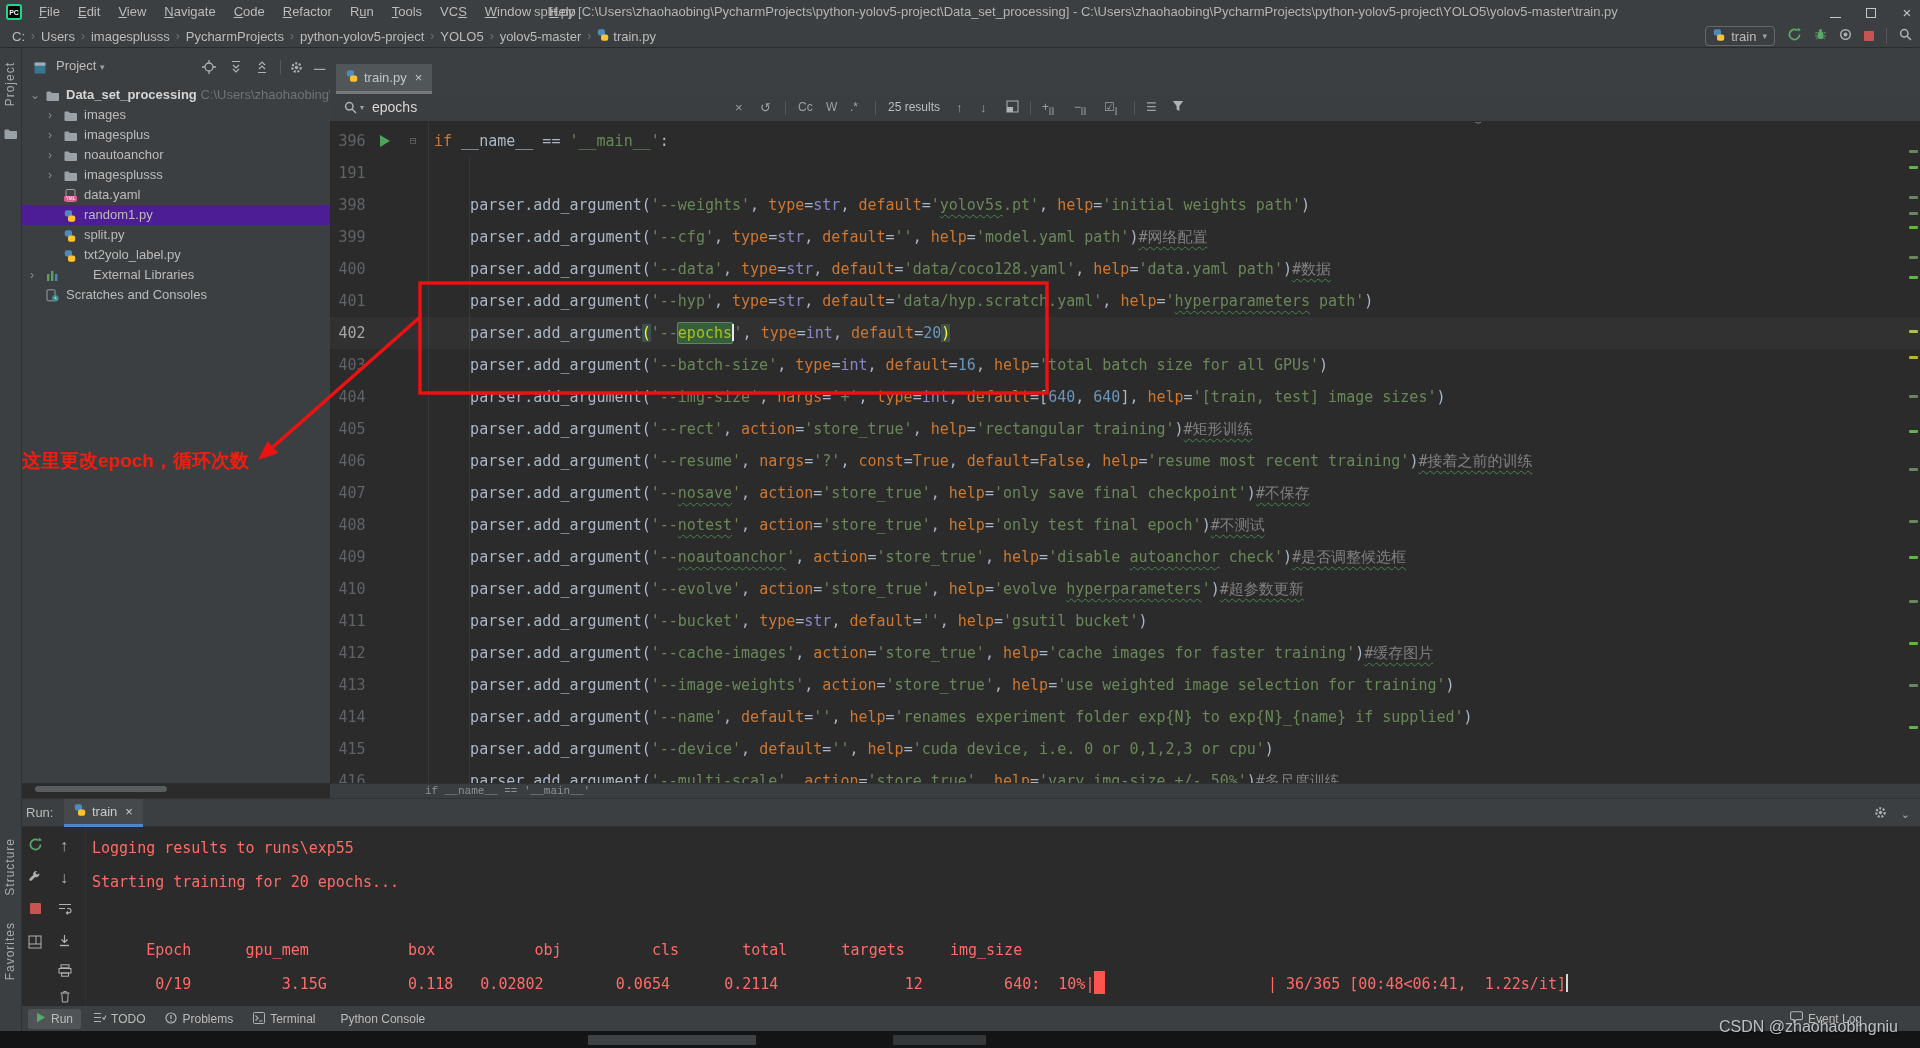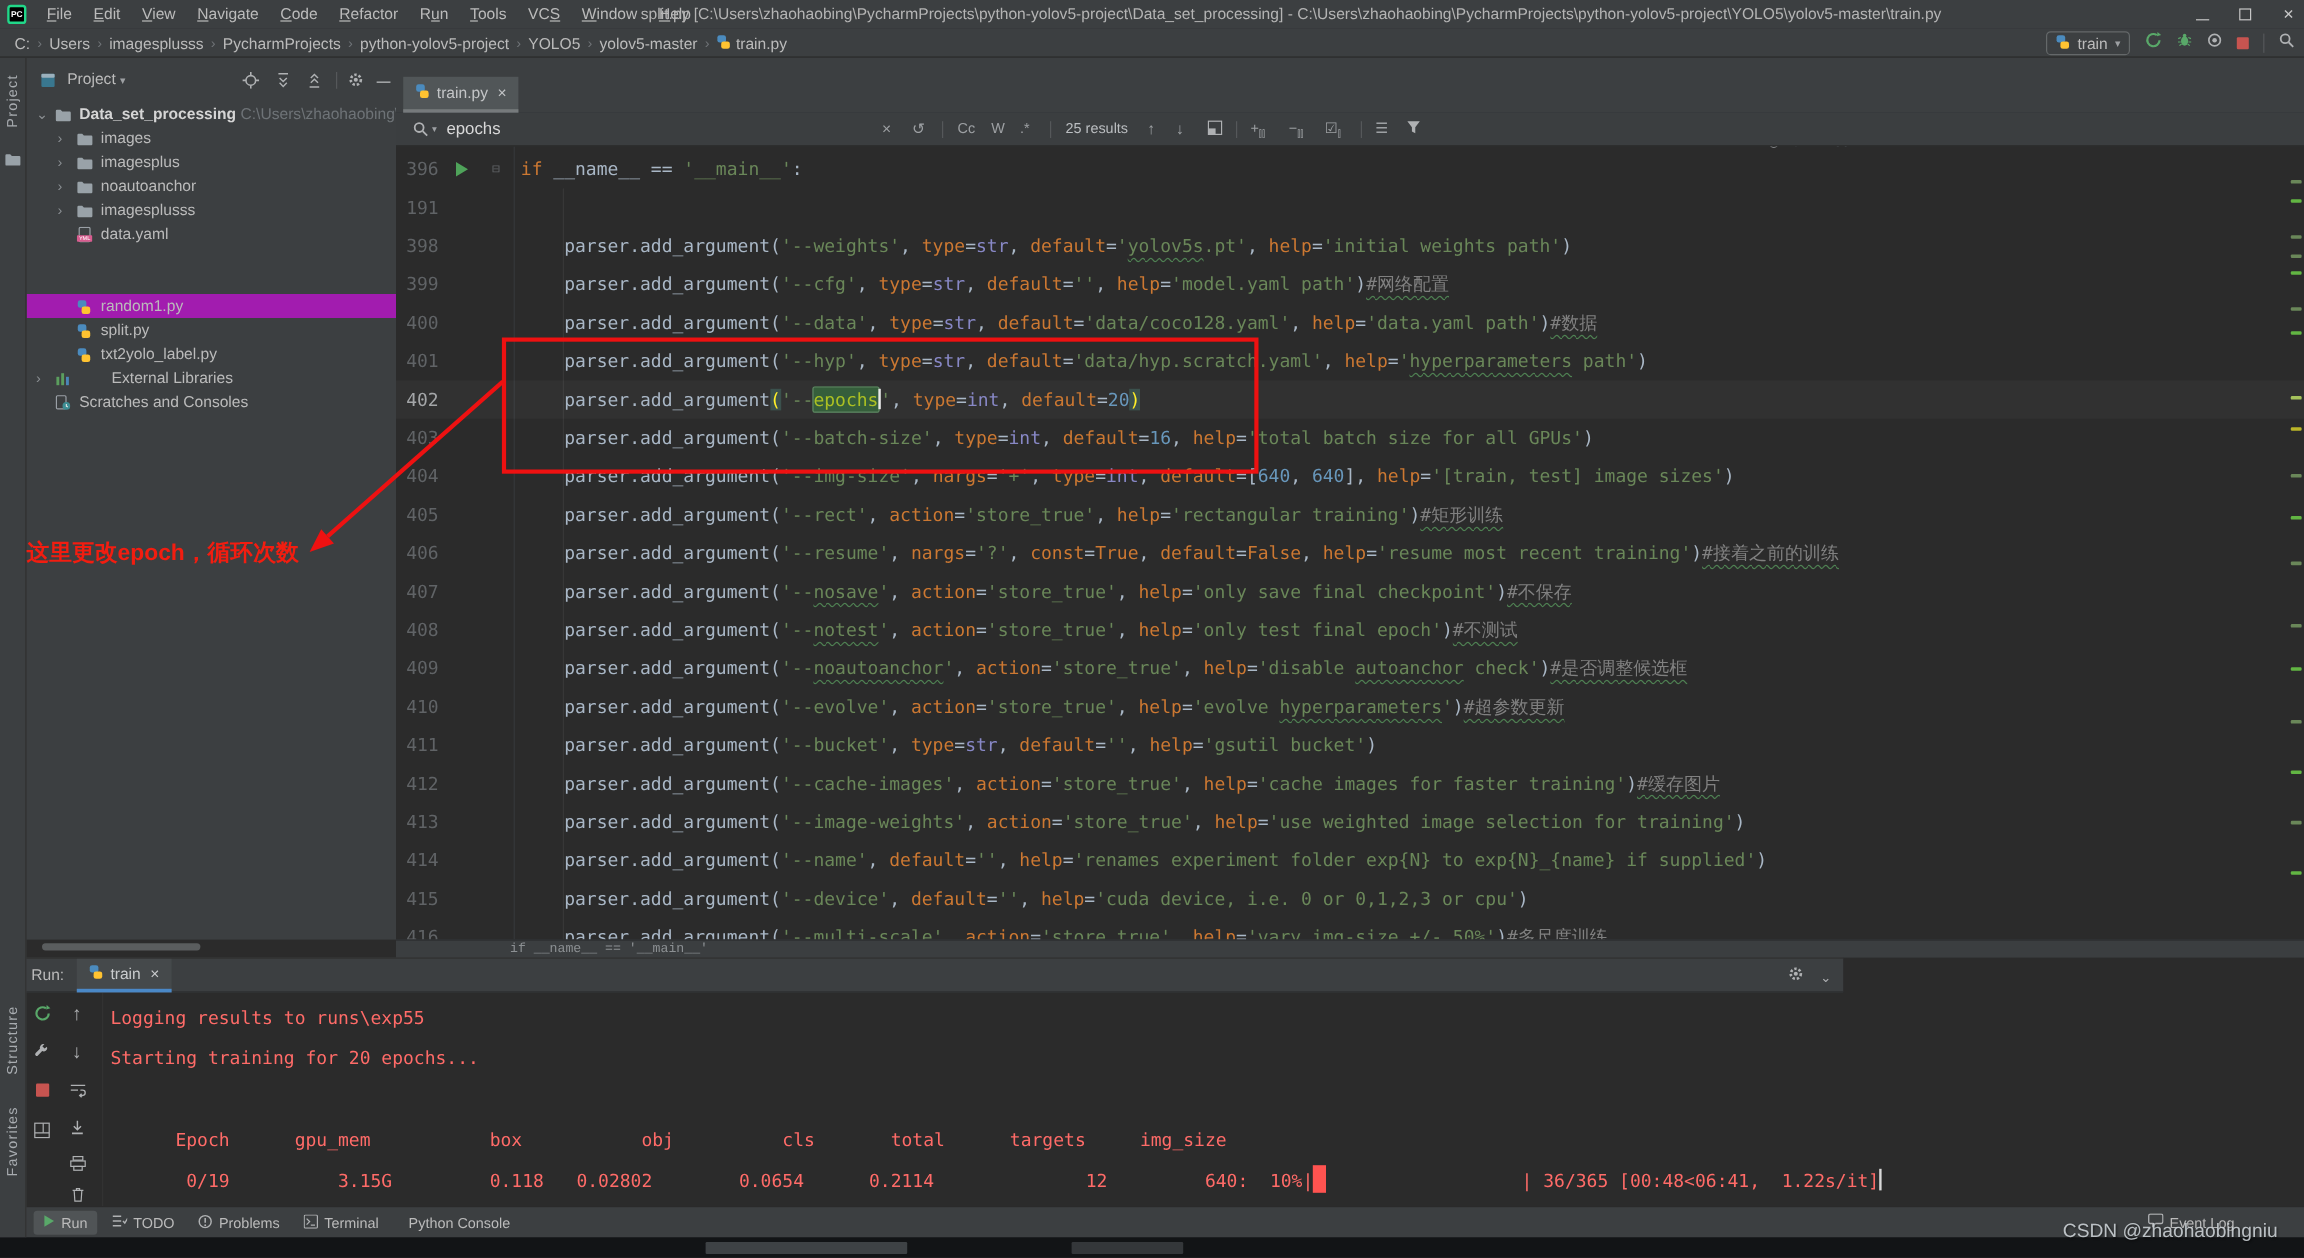--- a/index.html
+++ b/index.html
@@ -35,21 +35,21 @@
                    border-right:1px solid #323232; z-index:4; }
   .vlabel { color:#A8ACB0; font-size:12px; writing-mode:vertical-rl; transform:rotate(180deg);
             letter-spacing:1px; position:absolute; left:3px; }
   
   #project-panel { position:absolute; left:22px; top:48px; width:308px; height:735px; background:#3C3F41; overflow:hidden; }
   #project-header { position:absolute; left:0; top:6px; width:308px; height:26px; }
   #project-title { position:absolute; left:34px; top:4px; color:#BBBBBB; font-size:13px; }
   .ph-ic { position:absolute; top:6px; }
   #tree { position:absolute; left:0; top:37px; width:308px; }
   .tree-row { position:relative; height:20px; line-height:20px; white-space:nowrap; overflow:hidden; font-size:13px; color:#BBBBBB; }
-  .tree-row.sel { background:#a21caf;margin-top:40px; }
+  .tree-row.sel { background:#4c1d95; }
   .t-chev { position:absolute; color:#8A8E92; font-size:12px; top:0; }
   .t-ic { position:absolute; top:3px; }
   .t-label { position:absolute; top:0; }
   .t-label b { color:#D5D5D5; }
   .t-path { color:#6E7377; }
   
   #tabbar { position:absolute; left:330px; top:48px; width:1590px; height:46px; background:#3C3F41; }
   #editor-tab { position:absolute; left:6px; top:16px; height:30px; background:#515658;
                 border-bottom:3px solid #767A7C; display:flex; align-items:center; gap:6px; padding:0 10px; }
   #editor-tab span { color:#C3C5C7; font-size:13px; }
@@ -90,21 +90,21 @@
   .insp-chev { color:#9DA0A3; font-size:10px; }
   
   #stripe { position:absolute; right:0; top:122px; width:14px; height:661px; }
   .mark { position:absolute; left:3px; width:9px; height:3px; border-radius:1px; }
   
   #stickybar { position:absolute; left:330px; top:783px; width:1590px; height:15px; background:#3B3E40;
                border-top:1px solid #2E3032; }
   #sticky-text { position:absolute; left:95px; top:1px; color:#8C9093; font-size:11px; font-family:Liberation Mono, monospace; }
   #hscroll-proj { position:absolute; left:35px; top:786px; width:132px; height:6px; background:#5A5D5E; border-radius:3px; }
   
-  #run-tabbar { position:absolute; left:0; top:798px; width:1536px; height:29px; background:#3C3F41;
+  #run-tabbar { position:absolute; left:0; top:798px; width:1920px; height:29px; background:#3C3F41;
                 border-top:1px solid #323232; border-bottom:1px solid #2E3032; z-index:3; }
   #run-label { position:absolute; left:26px; top:6px; color:#BBBBBB; font-size:13px; }
   #run-tab { position:absolute; left:64px; top:0; height:28px; background:#45494B; display:flex; align-items:center;
              gap:6px; padding:0 10px; border-bottom:3px solid #4A88C7; }
   #run-tab span { color:#C9CBCD; font-size:13px; }
   #run-bar-right { position:absolute; right:10px; top:6px; display:flex; gap:14px; align-items:center; }
   #run-body { position:absolute; left:22px; top:827px; width:1898px; height:178px; background:#2B2B2B; }
   #run-toolbar { position:absolute; left:0; top:0; width:64px; height:178px; border-right:1px solid #323232; }
   .rt-ic { position:absolute; width:16px; height:16px; }
   #console { position:absolute; left:70px; top:4px; width:1800px; font-family:"DejaVu Sans Mono", monospace;

